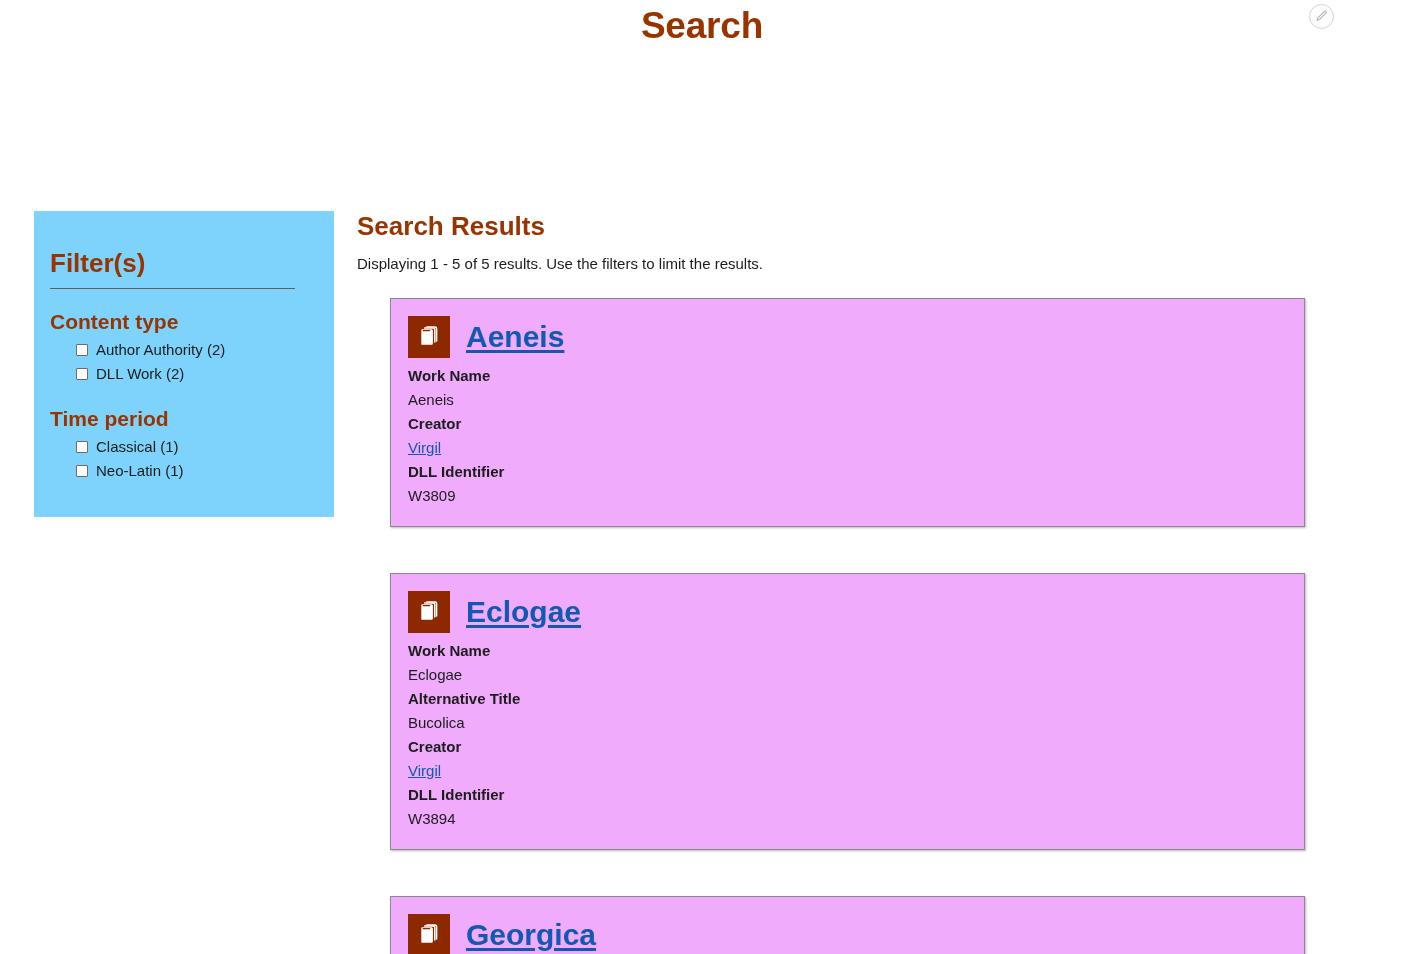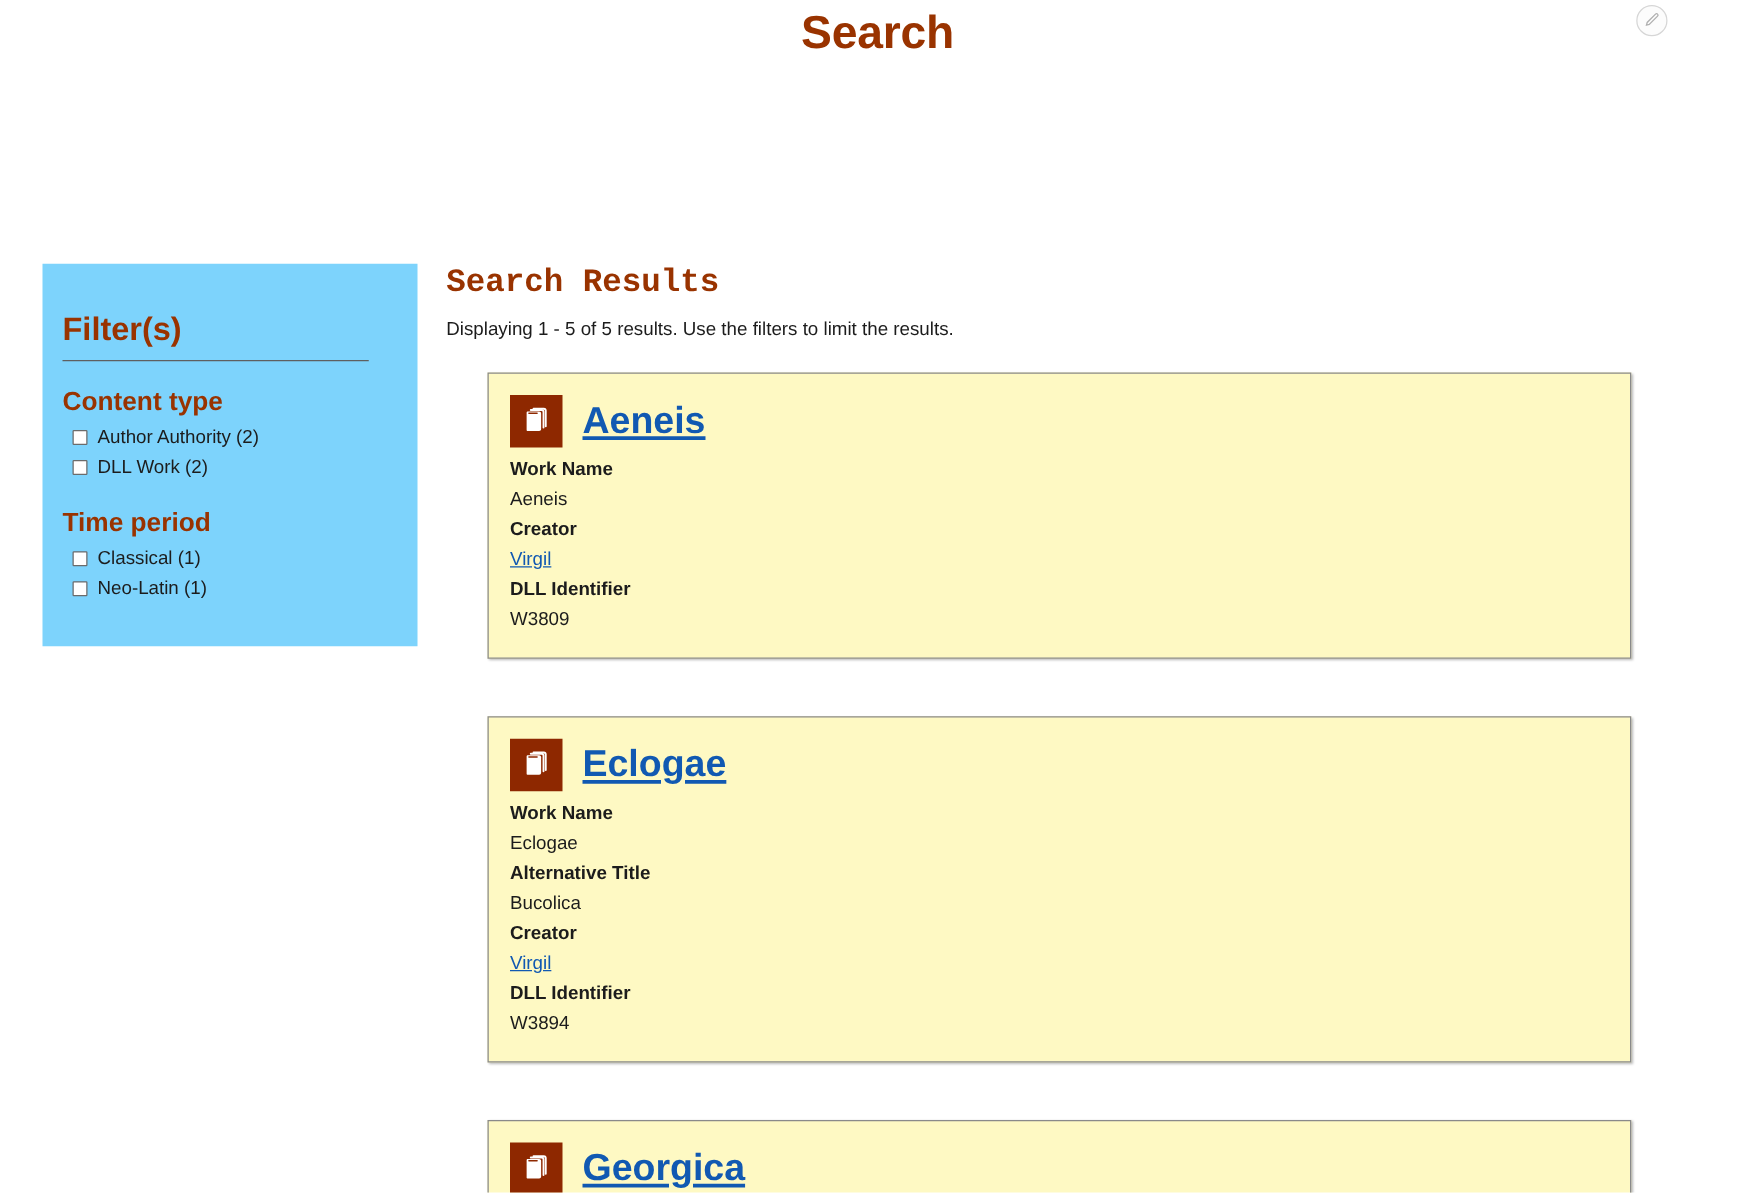--- a/index.html
+++ b/index.html
@@ -134,21 +134,21 @@
   .facet-group-title {
     margin: 0 0 4px 16px;
     font-size: 21px;
     line-height: 25px;
     font-weight: bold;
     color: #993300;
   }
   .facet-list {
     list-style: none;
     margin: 0;
-    padding: 0 0 0 24px;
+    padding: 0 0 0 42px;
   }
   .facet-item {
     display: flex;
     align-items: center;
     height: 24px;
     cursor: pointer;
   }
   .facet-checkbox {
     width: 12px;
     height: 12px;
@@ -172,36 +172,35 @@
     left: 357px;
     top: 0;
     width: 948px;
   }
   .results-title {
     margin: 0;
     font-size: 26px;
     line-height: 31px;
     font-weight: bold;
     color: #993300;
-    font-family: Liberation Mono, monospace;
   }
   .results-summary {
     margin: 12px 0 0 0;
     font-size: 15px;
     line-height: 20px;
     color: #1c1c1c;
   }
 
   .card-list { margin-top: 24px; }
 
   .result-card {
     position: relative;
     margin-left: 33px;
     width: 915px;
-    background: #fef9c3;
+    background: #f0abfc;
     border: 1px solid #8a8a8a;
     box-shadow: 1px 1px 2px rgba(0,0,0,0.28);
     padding: 17px 18px 18px 17px;
     margin-bottom: 46px;
   }
   .card-head {
     display: flex;
     align-items: center;
     margin-bottom: 6px;
   }

